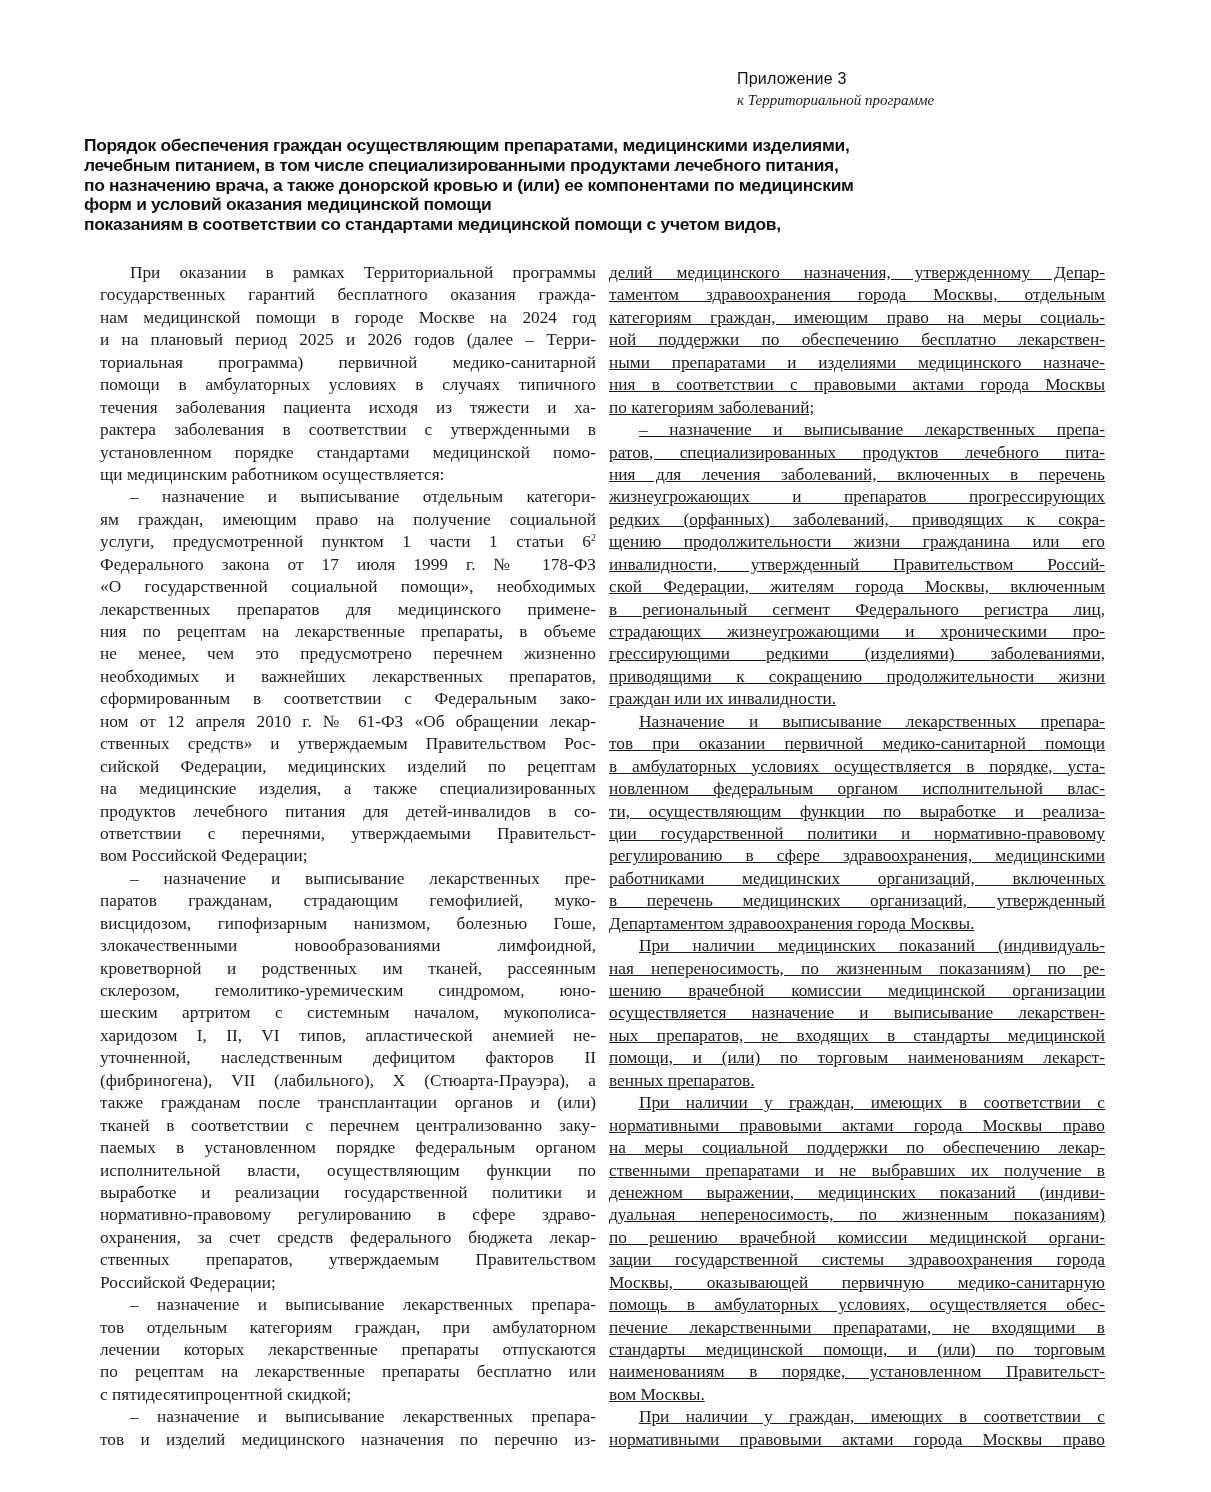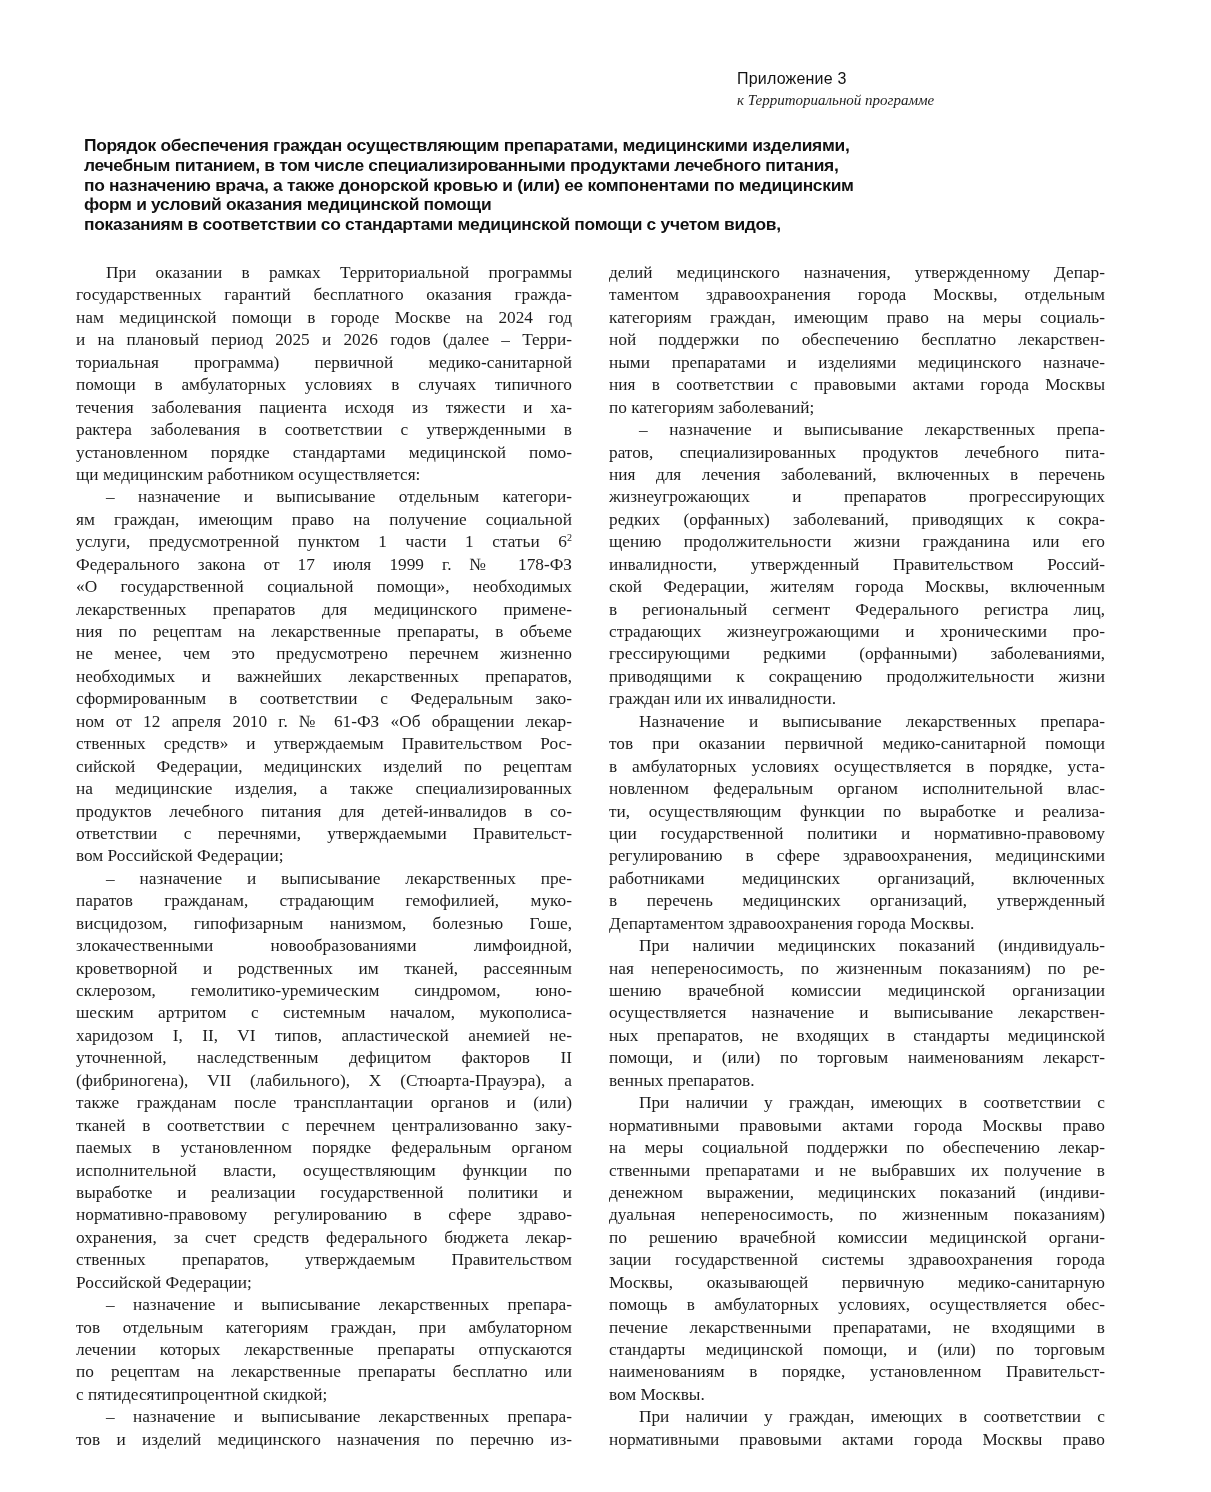--- a/index.html
+++ b/index.html
@@ -5,22 +5,22 @@
   html, body { margin: 0; padding: 0; background: #ffffff; }
   body { width: 1211px; height: 1492px; position: relative; overflow: hidden; color: #1a1a1a; }
   .appendix { position: absolute; left: 737px; top: 68px; }
   .appendix-title { font-family: "Liberation Sans", sans-serif; font-size: 16px; line-height: 22px; color: #111; letter-spacing: 0.2px; }
   .appendix-sub { font-family: "Liberation Serif", serif; font-style: italic; font-size: 15px; line-height: 20px; color: #222; }
   .doc-title { position: absolute; left: 84px; top: 136px; width: 960px;
     font-family: "Liberation Sans", sans-serif; font-weight: bold; font-size: 17.4px; line-height: 19.8px; color: #111; letter-spacing: -0.3px; }
   .doc-title .tline { display: block; white-space: nowrap; }
   .col { position: absolute; top: 262px; width: 496px;
     font-family: "Liberation Serif", serif; font-size: 17.3px; line-height: 22.45px; color: #1c1c1c; }
-  .col-left { left: 76px; }
-  .col-right { left: 609px; }
+  .col-left { left: 100px; }
+  .col-right { left: 609px; text-decoration: underline; }
   .ln { display: block; height: 22.45px; text-align: justify; text-align-last: justify; white-space: nowrap; overflow: visible; }
   .ln.last { text-align-last: left; }
   .ln.ind { text-indent: 30px; }
   .ln span { white-space: normal; }
   .line-text { display: block; text-align: justify; text-align-last: justify; white-space: normal; }
   .ln.last .line-text { text-align-last: left; }
   sup { font-size: 10px; line-height: 0; vertical-align: 6px; }
 </style>
 </head>
 <body>
@@ -245,21 +245,21 @@
     <div class="ln">
       <span class="line-text">ской Федерации, жителям города Москвы, включенным</span>
     </div>
     <div class="ln">
       <span class="line-text">в региональный сегмент Федерального регистра лиц,</span>
     </div>
     <div class="ln">
       <span class="line-text">страдающих жизнеугрожающими и хроническими про-</span>
     </div>
     <div class="ln">
-      <span class="line-text">грессирующими редкими (орфанными) заболеваниями,</span>
+      <span class="line-text">грессирующими редкими (изделиями) заболеваниями,</span>
     </div>
     <div class="ln">
       <span class="line-text">приводящими к сокращению продолжительности жизни</span>
     </div>
     <div class="ln last">
       <span class="line-text">граждан или их инвалидности.</span>
     </div>
     <div class="ln ind">
       <span class="line-text">Назначение и выписывание лекарственных препара-</span>
     </div>

